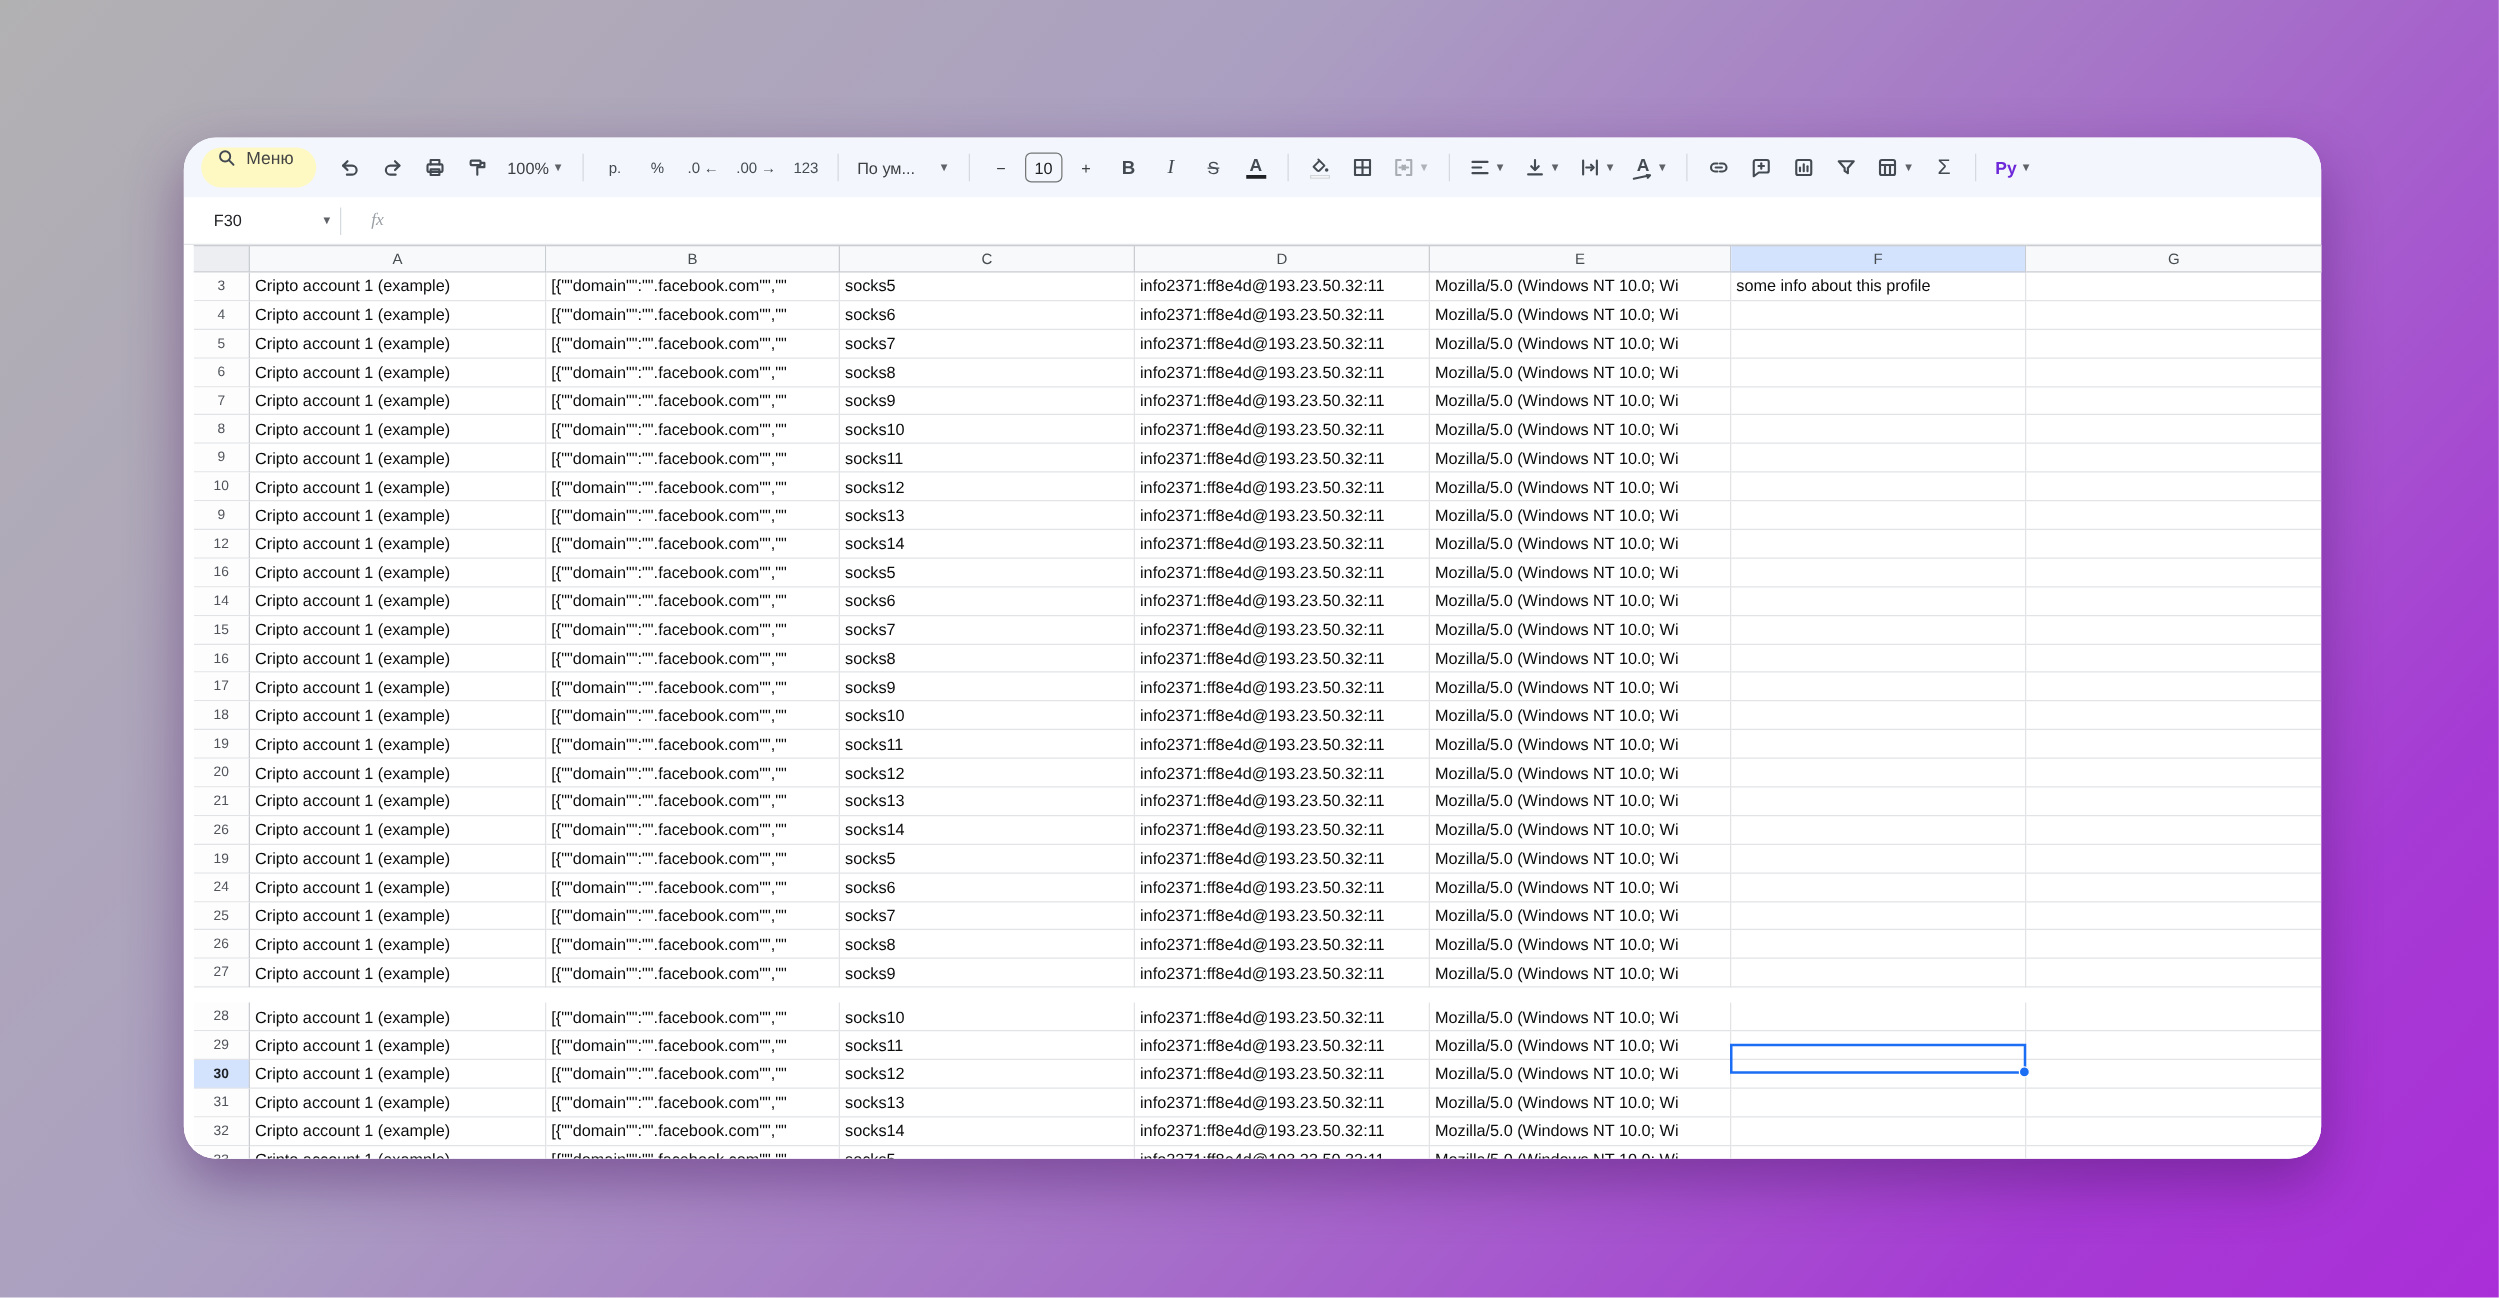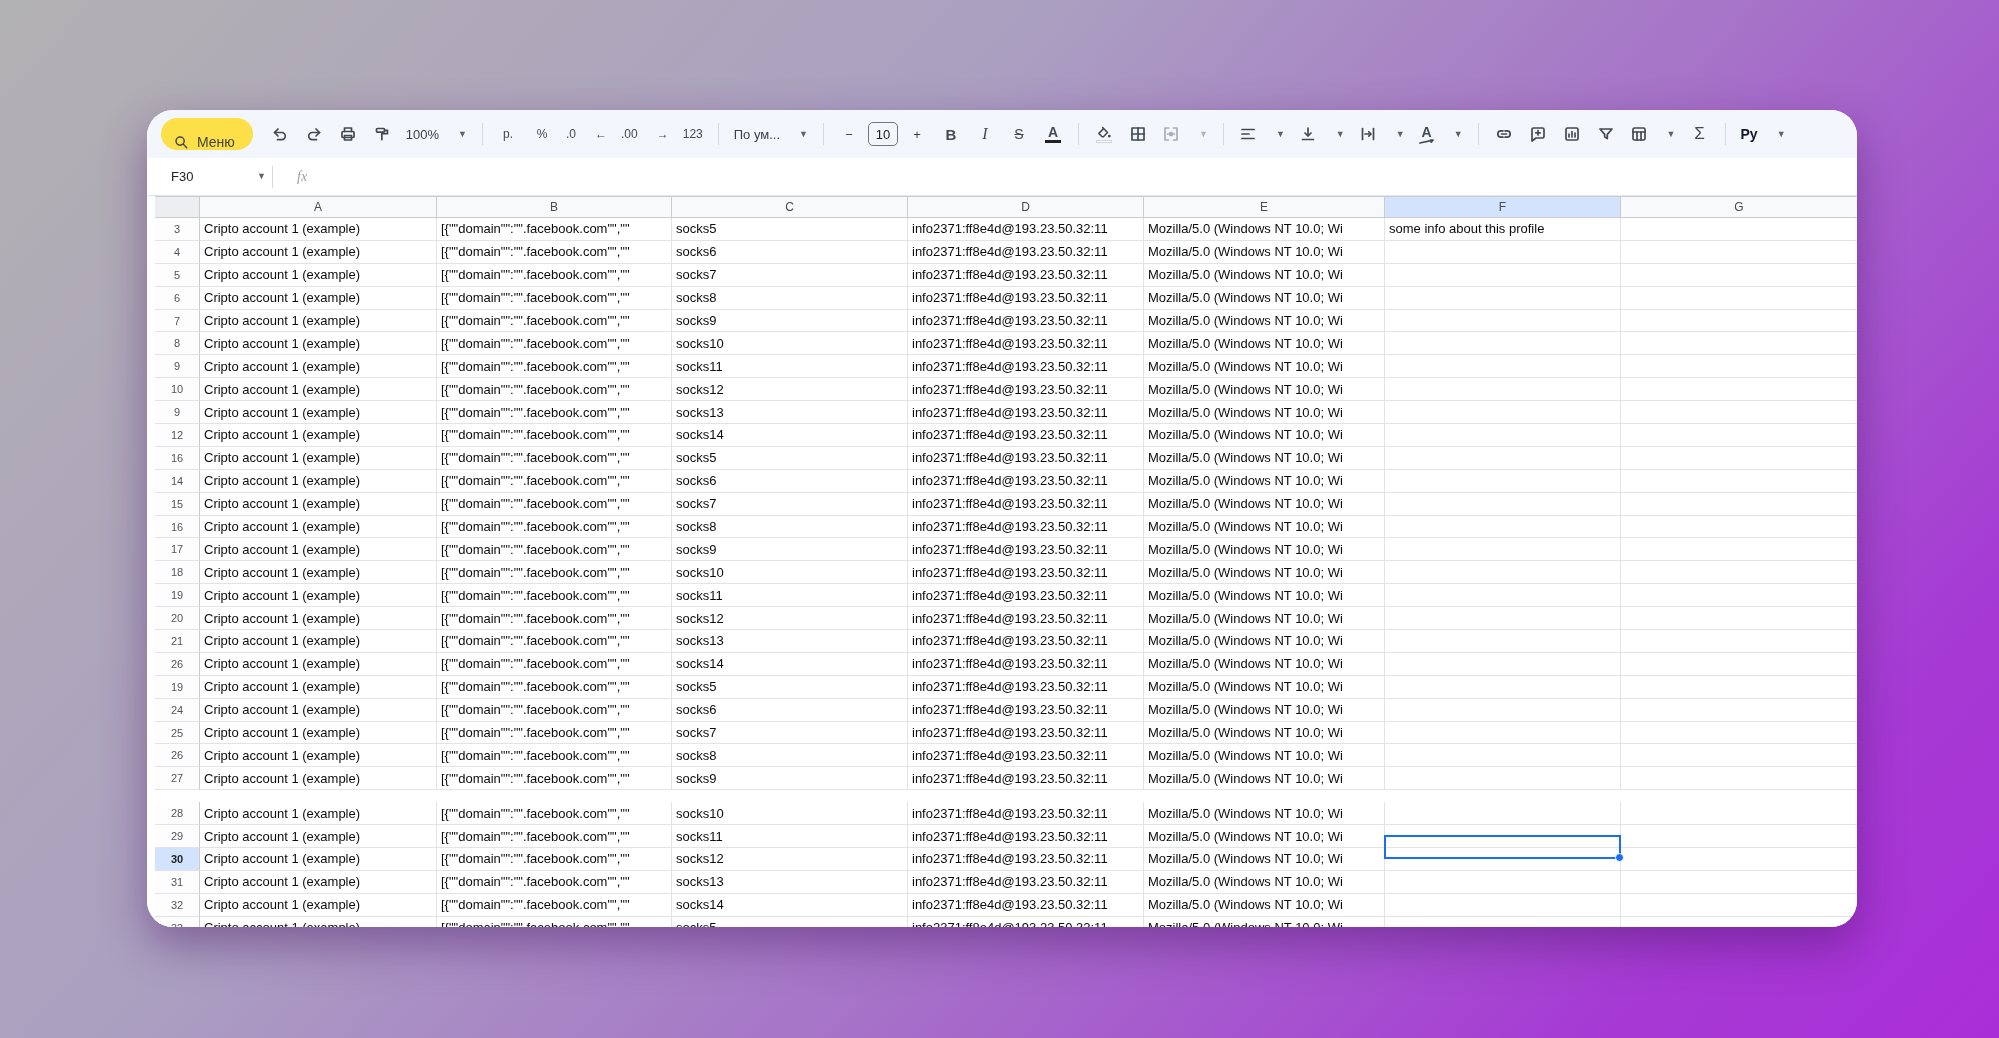--- a/index.html
+++ b/index.html
@@ -7,43 +7,43 @@
   body { font-family:"Liberation Sans", sans-serif; }
   .bg { position:absolute; inset:0; width:1999px; height:1038px;
         background:linear-gradient(132deg,#b2b1b2 0%,#ab9fc1 36%,#a673c8 60%,#a63ad4 86%,#aa2ed8 100%); }
   .window { position:absolute; left:147px; top:110px; width:1710px; height:817px;
             background:#fff; border-radius:26px; overflow:hidden;
             box-shadow:0 18px 45px rgba(70,20,100,.45); }
 
   
   .toolbar { position:absolute; left:0; top:0; width:100%; height:48px; background:#f3f6fc;
              display:flex; align-items:center; padding:0 14px; gap:4px; }
-  .pill { height:32px; background:#fde047; border-radius:16px; display:flex; align-items:flex-end;
+  .pill { height:32px; background:#fef9c3; border-radius:16px; display:flex; align-items:flex-start;
           gap:8px; padding:0 18px 0 12px; margin-right:8px; cursor:pointer; }
   .pill span { font-size:14px; color:#444; }
   .tbtn { background:none; border:none; height:34px; min-width:30px; padding:0 5px; border-radius:6px;
-          display:flex; align-items:center; justify-content:center; gap:19px; cursor:pointer;
+          display:flex; align-items:center; justify-content:center; gap:3px; cursor:pointer;
           color:#434a52; font-family:"Liberation Sans",sans-serif; }
   .tbtn svg { display:block; }
   .tlabel { font-size:13px; color:#3c4043; }
   .caret { font-size:9px; color:#5f6368; line-height:1; }
   .vdiv { width:1px; height:22px; background:#d6d9de; margin:0 6px; flex:none; }
   .fsbox { width:30px; height:24px; border:1px solid #747775; border-radius:5px; font-size:13px;
            color:#202124; display:flex; align-items:center; justify-content:center; }
   .bold-b { font-weight:bold; font-size:15px; color:#434a52; }
   .ital-i { font-style:italic; font-family:"Liberation Serif",serif; font-size:16px; color:#434a52; }
   .strike-s { font-size:14px; color:#434a52; text-decoration:line-through; }
   .a-col { display:flex; flex-direction:column; align-items:center; line-height:1; }
   .a-col .a { font-size:14px; color:#434a52; font-weight:bold; }
   .a-col .bar { width:16px; height:3px; margin-top:1px; }
   .bar-black { background:#202124; }
   .bar-white { background:#fff; border:1px solid #d2d5da; }
   .disabled svg { opacity:.42; }
   .sigma { font-size:17px; color:#434a52; }
-  .py { font-size:14px; font-weight:bold; color:#0f172a; }
+  .py { font-size:14px; font-weight:bold; color:#6d28d9; }
   .smalltxt { font-size:12px; color:#434a52; }
 
   
   .fbar { position:absolute; left:0; top:48px; width:100%; height:38px; background:#fff;
           border-bottom:1px solid #e3e5e8; display:flex; align-items:center; }
   .namebox { width:95px; margin-left:24px; display:flex; align-items:center; justify-content:space-between;
              font-size:13px; color:#202124; cursor:pointer; }
   .fxmark { font-family:"Liberation Serif",serif; font-style:italic; font-size:14px; color:#9aa0a6; margin-left:18px; }
   .finput { flex:1; height:100%; }
 

